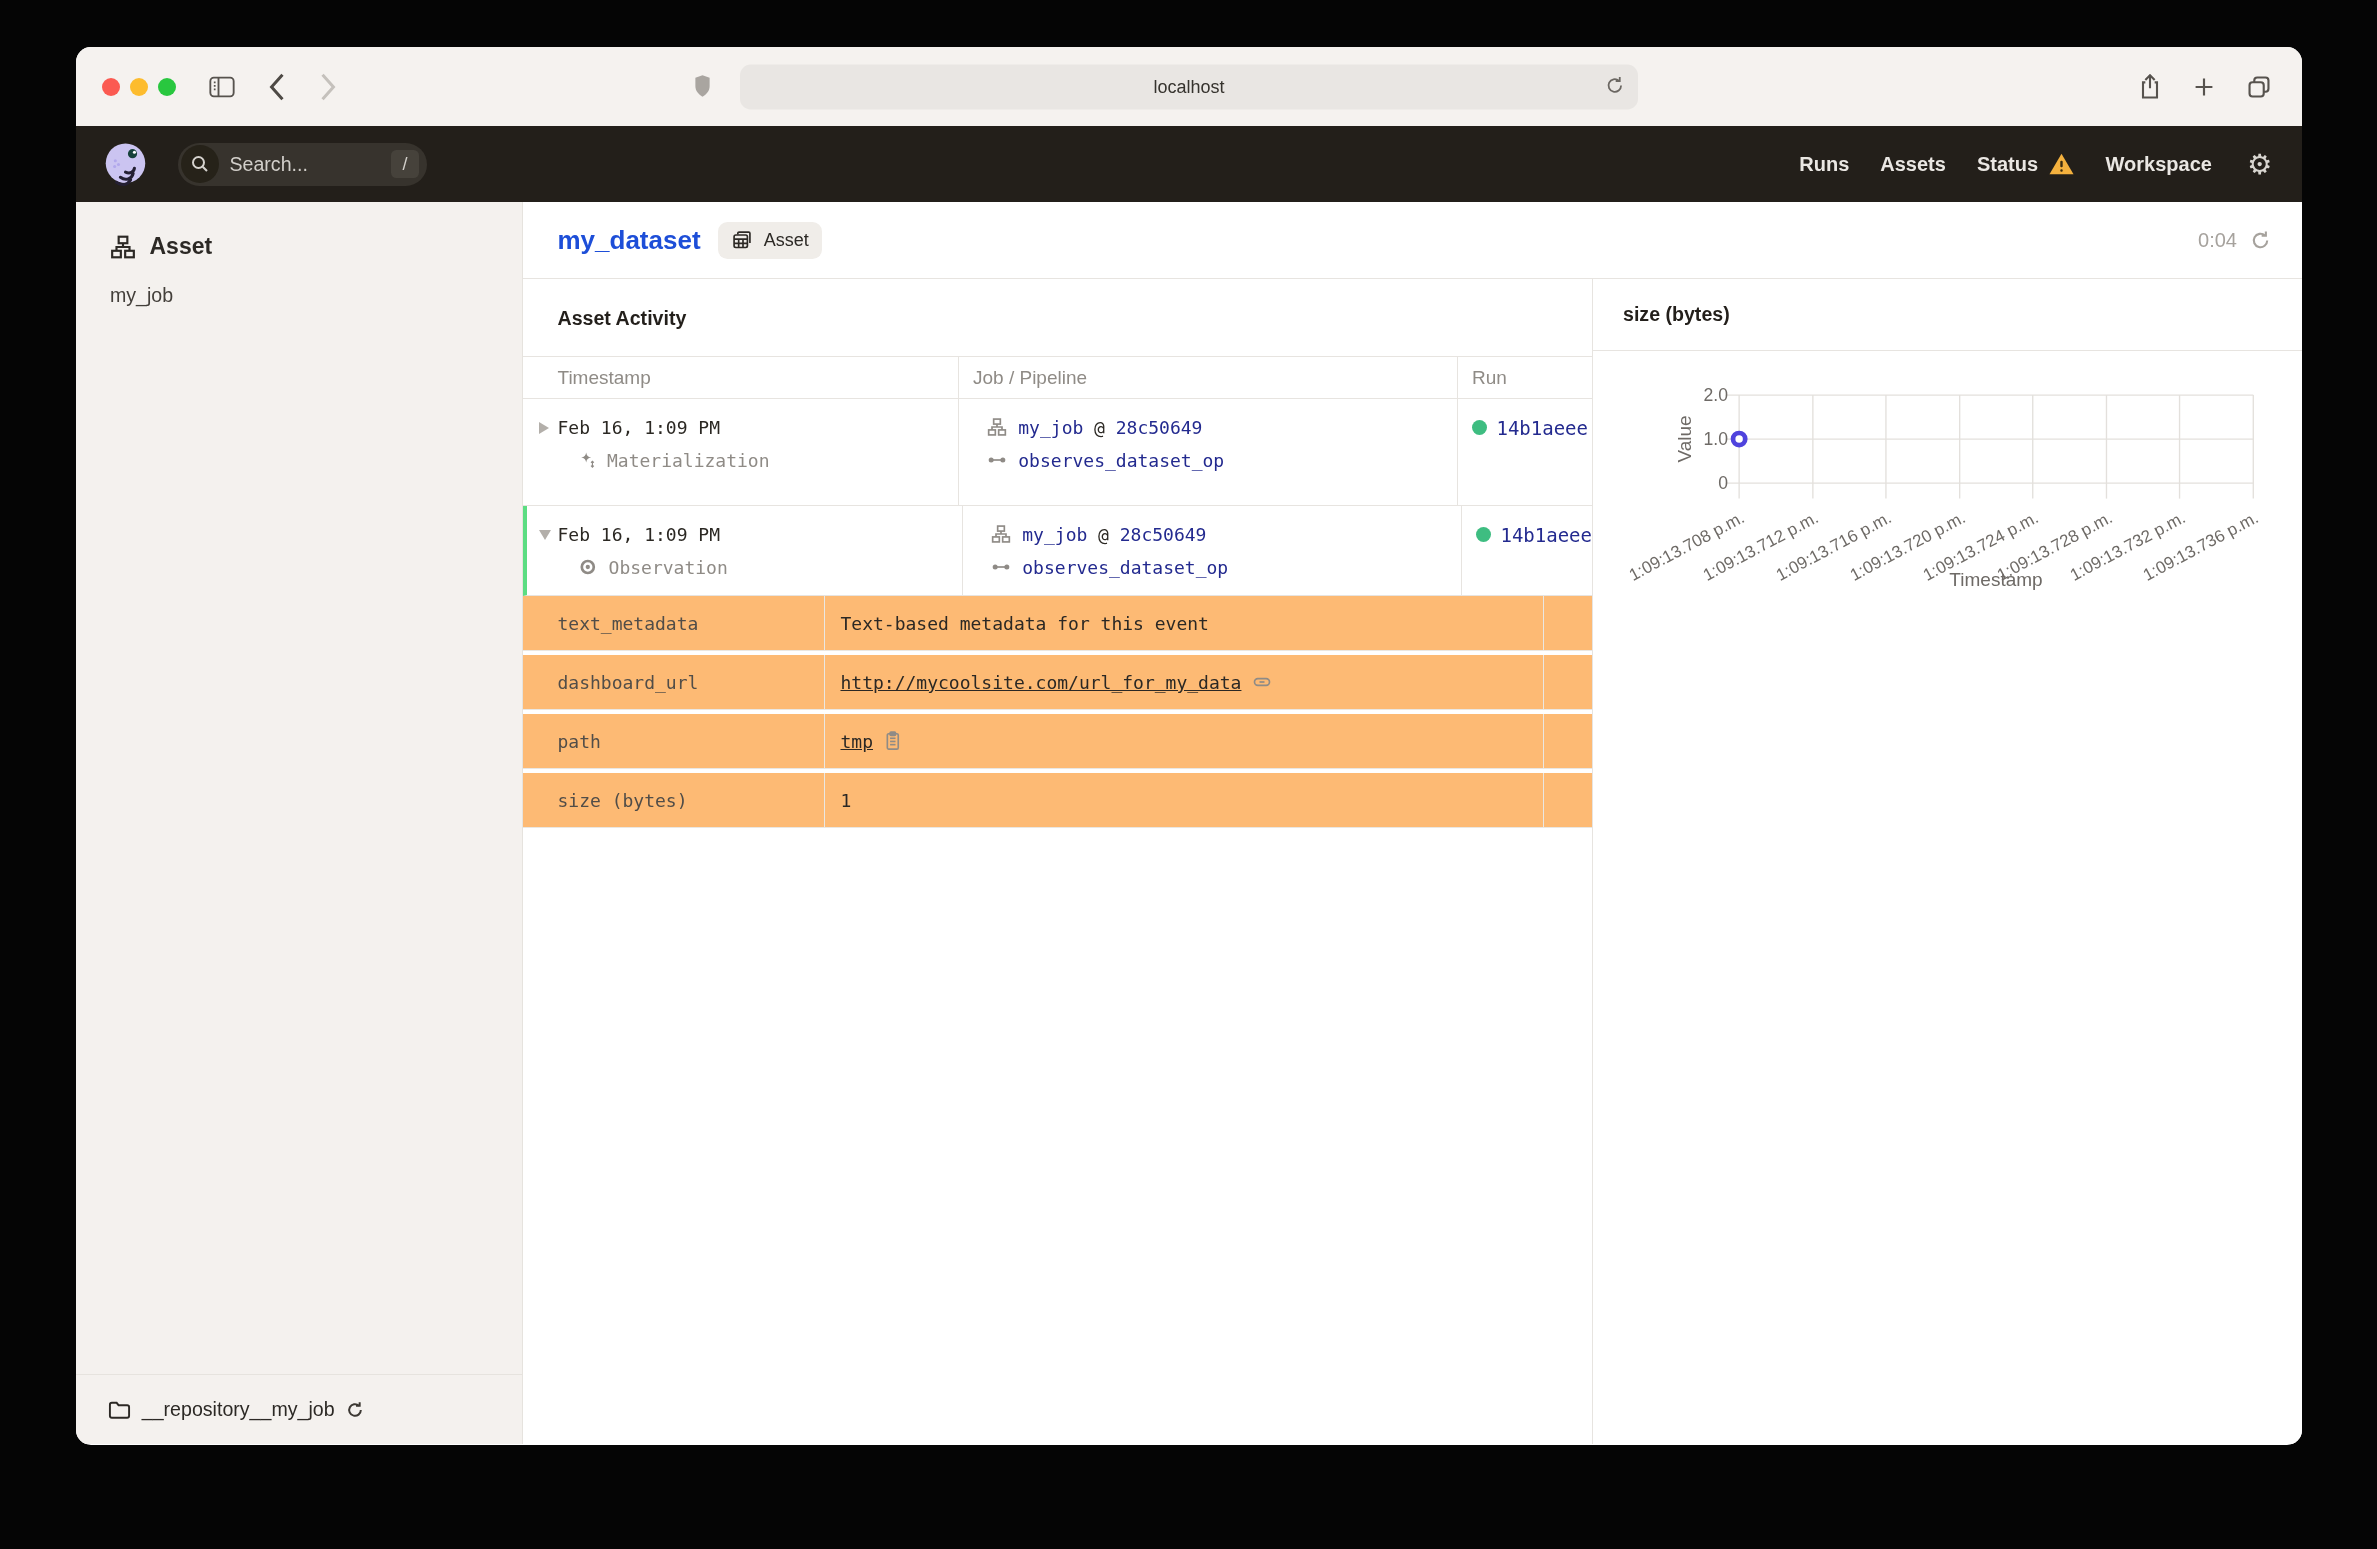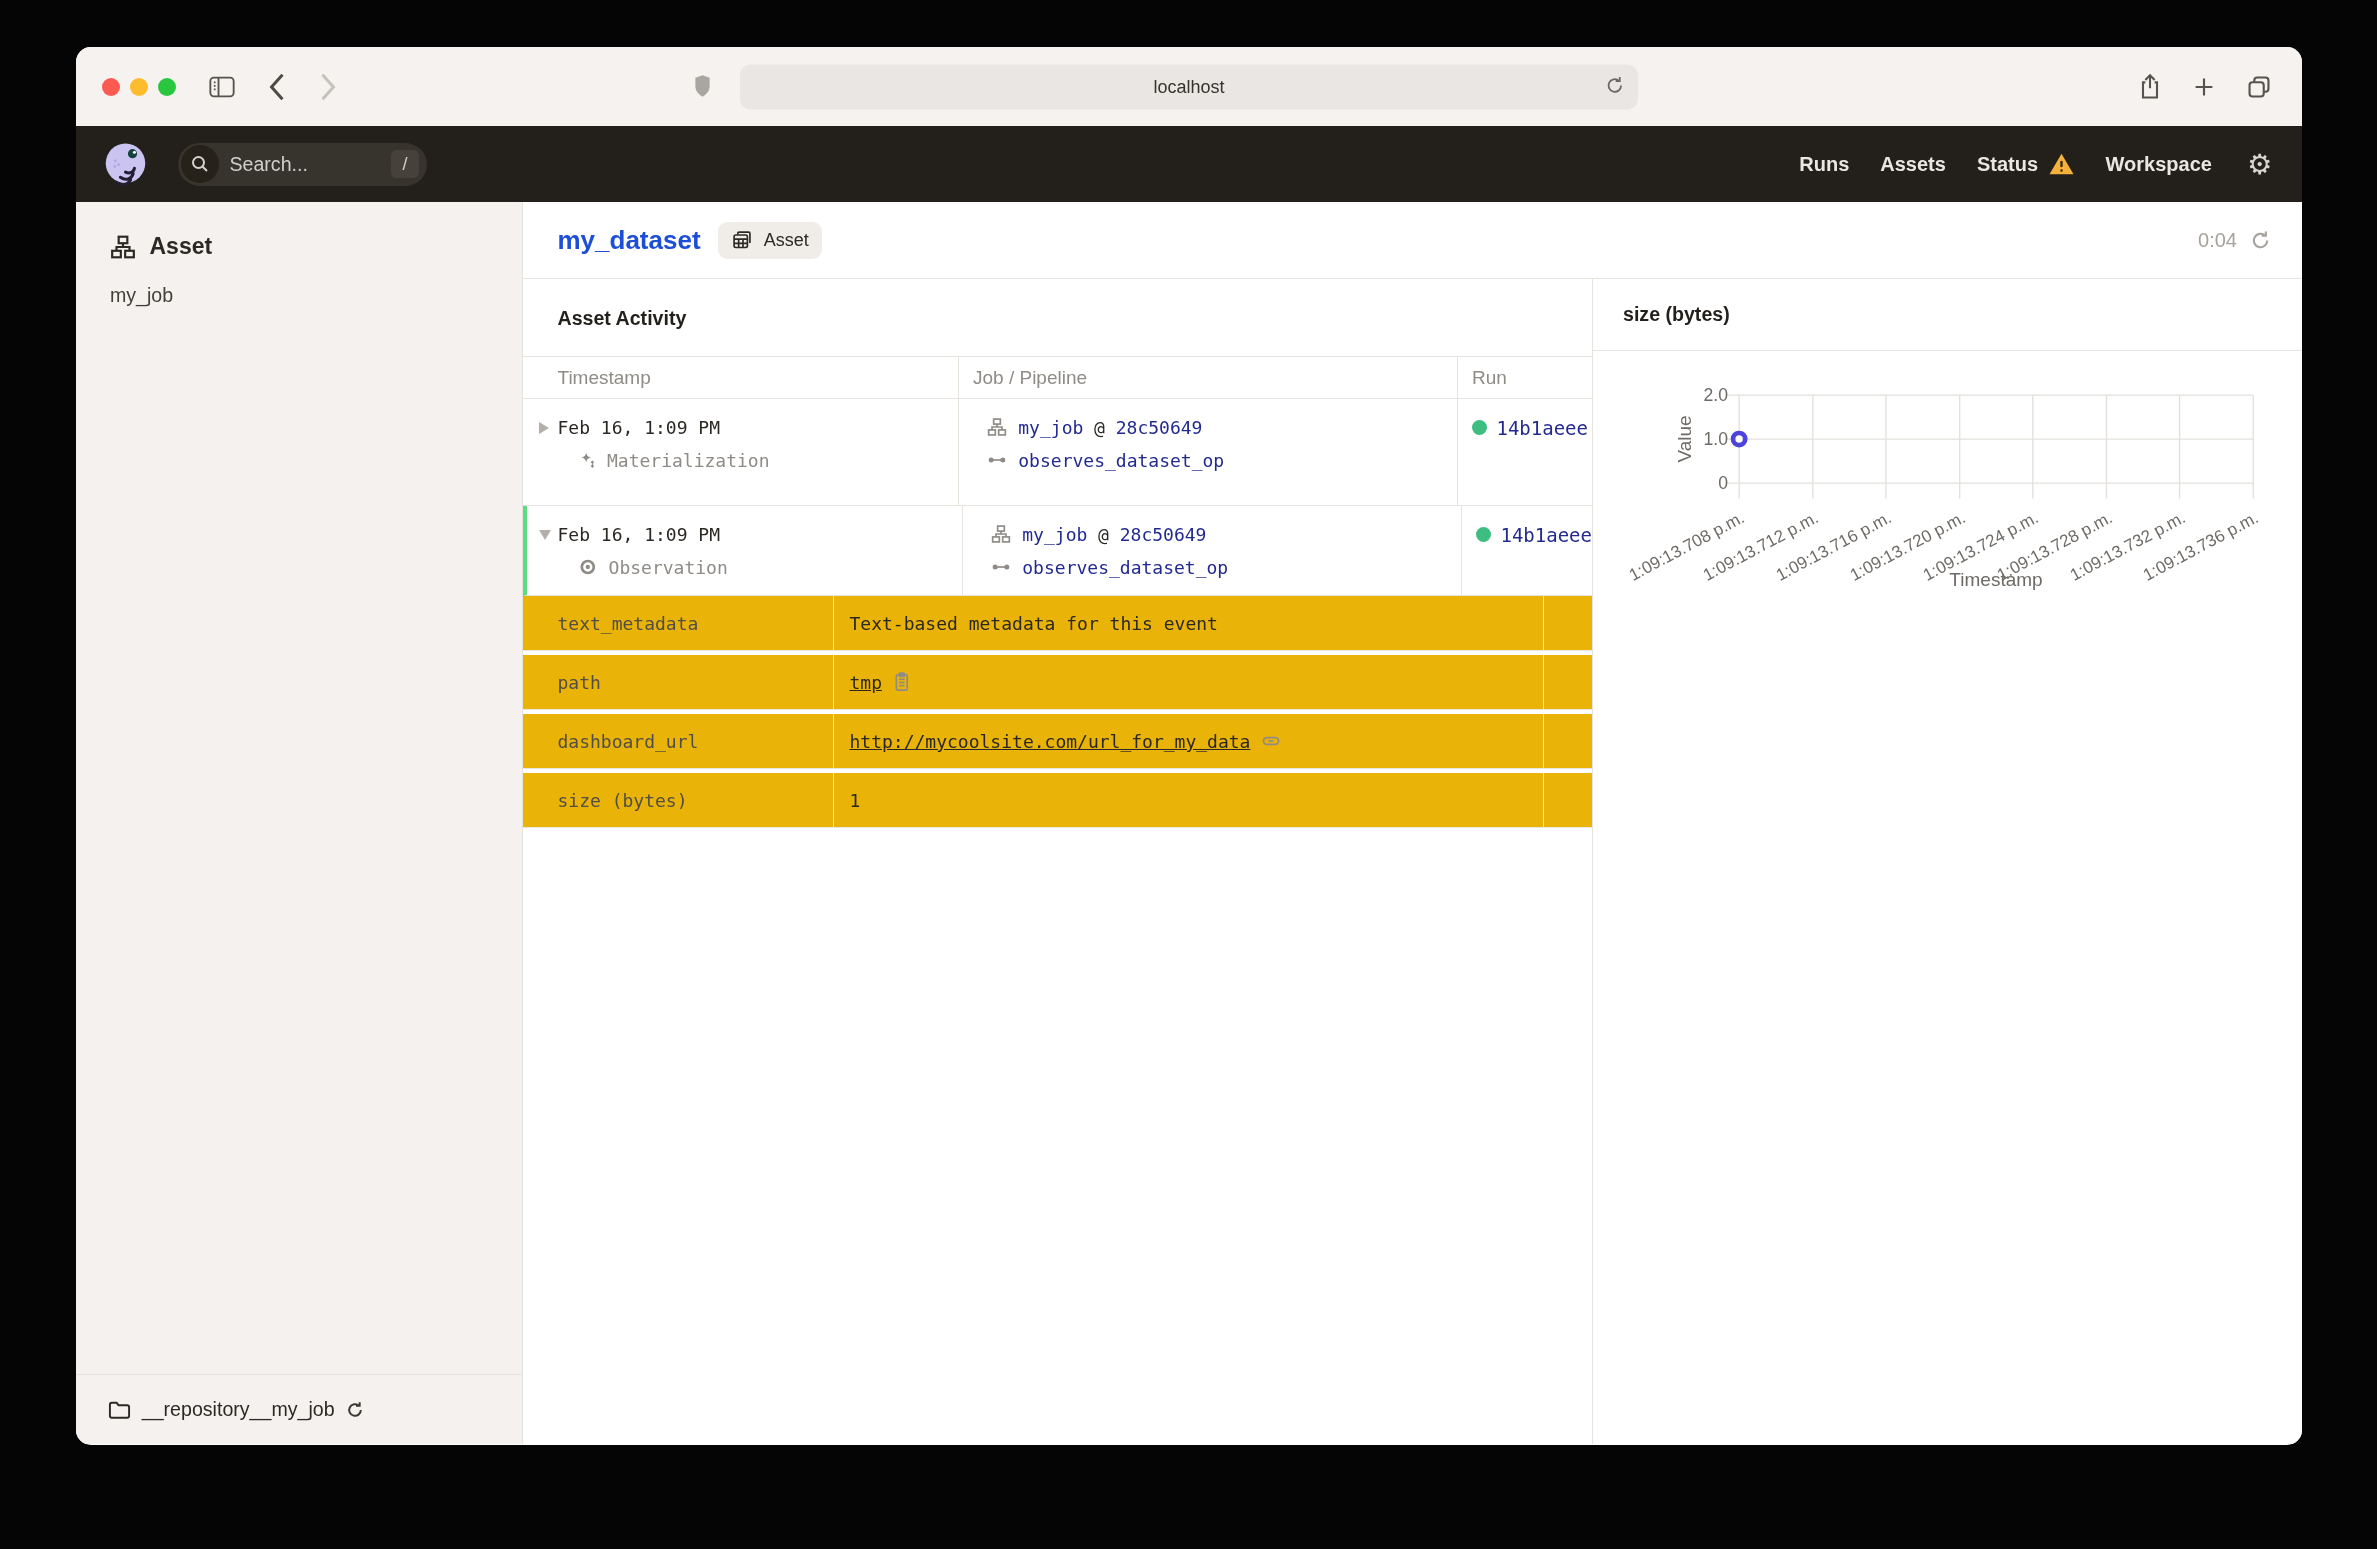--- a/index.html
+++ b/index.html
@@ -77,21 +77,21 @@
   .caret-d { position:absolute; left:11.5px; top:24px; width:0; height:0; border-top:10px solid #b3afaa; border-left:6.8px solid transparent; border-right:6.8px solid transparent; }
   .job-cell { padding-left:28px; }
   .job-line { display:flex; align-items:center; gap:10.8px; font-size:18px; }
   .job-line + .job-line { margin-top:12px; }
   .navy { color:#232a8f; cursor:pointer; }
   .at { color:#2b2823; }
   .run-cell { padding-left:13.5px; display:flex; align-items:flex-start; gap:9.5px; }
   .run-dot { width:15px; height:15px; border-radius:50%; background:#3ebd81; margin-top:3.4px; }
   .run-id { font-size:19px; color:#232a8f; cursor:pointer; }
 
-  .meta-row { display:grid; grid-template-columns:301px 1fr 49px; background:#eab308; border-bottom:1.4px solid #eae7e2; margin-bottom:4px; min-height:55px;gap:9px; }
+  .meta-row { display:grid; grid-template-columns:301px 1fr 49px; background:#fdba74; border-bottom:1.4px solid #eae7e2; margin-bottom:4px; min-height:55px; }
   .meta-key { padding-left:34px; display:flex; align-items:center; font-size:18px; color:#514d48; }
   .meta-val { border-left:1.4px solid #eae7e2; padding-left:15px; display:flex; align-items:center; gap:10.8px; font-size:18px; color:#2b2824; }
   .meta-end { border-left:1.4px solid #eae7e2; }
   .u { text-decoration:underline; cursor:pointer; }
 
   
   .chart-panel { width:710px; border-left:1.4px solid #e7e4e0; display:flex; flex-direction:column; }
   .chart-header { height:72px; border-bottom:1.4px solid #e7e4e0; display:flex; align-items:center; padding-left:30px; }
   .chart-title { font-size:19.6px; font-weight:bold; color:#231f1b; }
   .chart-body { position:relative; height:325px; }
@@ -347,40 +347,40 @@
             </div>
 
             <div class="meta-row mono">
               <div class="meta-key">text_metadata</div>
               <div class="meta-val">
                   <span>Text-based metadata for this event</span>
                 </div>
               <div class="meta-end"></div>
             </div>
             <div class="meta-row mono">
+              <div class="meta-key">dashboard_url</div>
+              <div class="meta-val">
+                <span class="u">http://mycoolsite.com/url_for_my_data</span>
+                <svg width="20" height="20" viewBox="0 0 24 24" fill="none" stroke="#8f8b86" stroke-width="2">
+                    <rect x="3" y="8" width="18" height="8" rx="4"></rect>
+                    <line x1="9" y1="12" x2="15" y2="12"></line>
+                  </svg>
+              </div>
+              <div class="meta-end"></div>
+            </div>
+            <div class="meta-row mono">
               <div class="meta-key">path</div>
               <div class="meta-val">
                 <span class="u">tmp</span>
                 <svg width="17.6" height="20" viewBox="0 0 18 22" fill="none" stroke="#8f8b86" stroke-width="1.8">
                     <rect x="3" y="3" width="12" height="17" rx="1.5"></rect>
                     <rect x="6" y="1.2" width="6" height="3.6" rx="1" fill="#8f8b86"></rect>
                     <line x1="6" y1="8" x2="12" y2="8"></line>
                     <line x1="6" y1="11.5" x2="12" y2="11.5"></line>
                     <line x1="6" y1="15" x2="12" y2="15"></line>
-                  </svg>
-              </div>
-              <div class="meta-end"></div>
-            </div>
-            <div class="meta-row mono">
-              <div class="meta-key">dashboard_url</div>
-              <div class="meta-val">
-                <span class="u">http://mycoolsite.com/url_for_my_data</span>
-                <svg width="20" height="20" viewBox="0 0 24 24" fill="none" stroke="#8f8b86" stroke-width="2">
-                    <rect x="3" y="8" width="18" height="8" rx="4"></rect>
-                    <line x1="9" y1="12" x2="15" y2="12"></line>
                   </svg>
               </div>
               <div class="meta-end"></div>
             </div>
             <div class="meta-row mono">
               <div class="meta-key">size (bytes)</div>
               <div class="meta-val">
                   <span>1</span>
                 </div>
               <div class="meta-end"></div>

